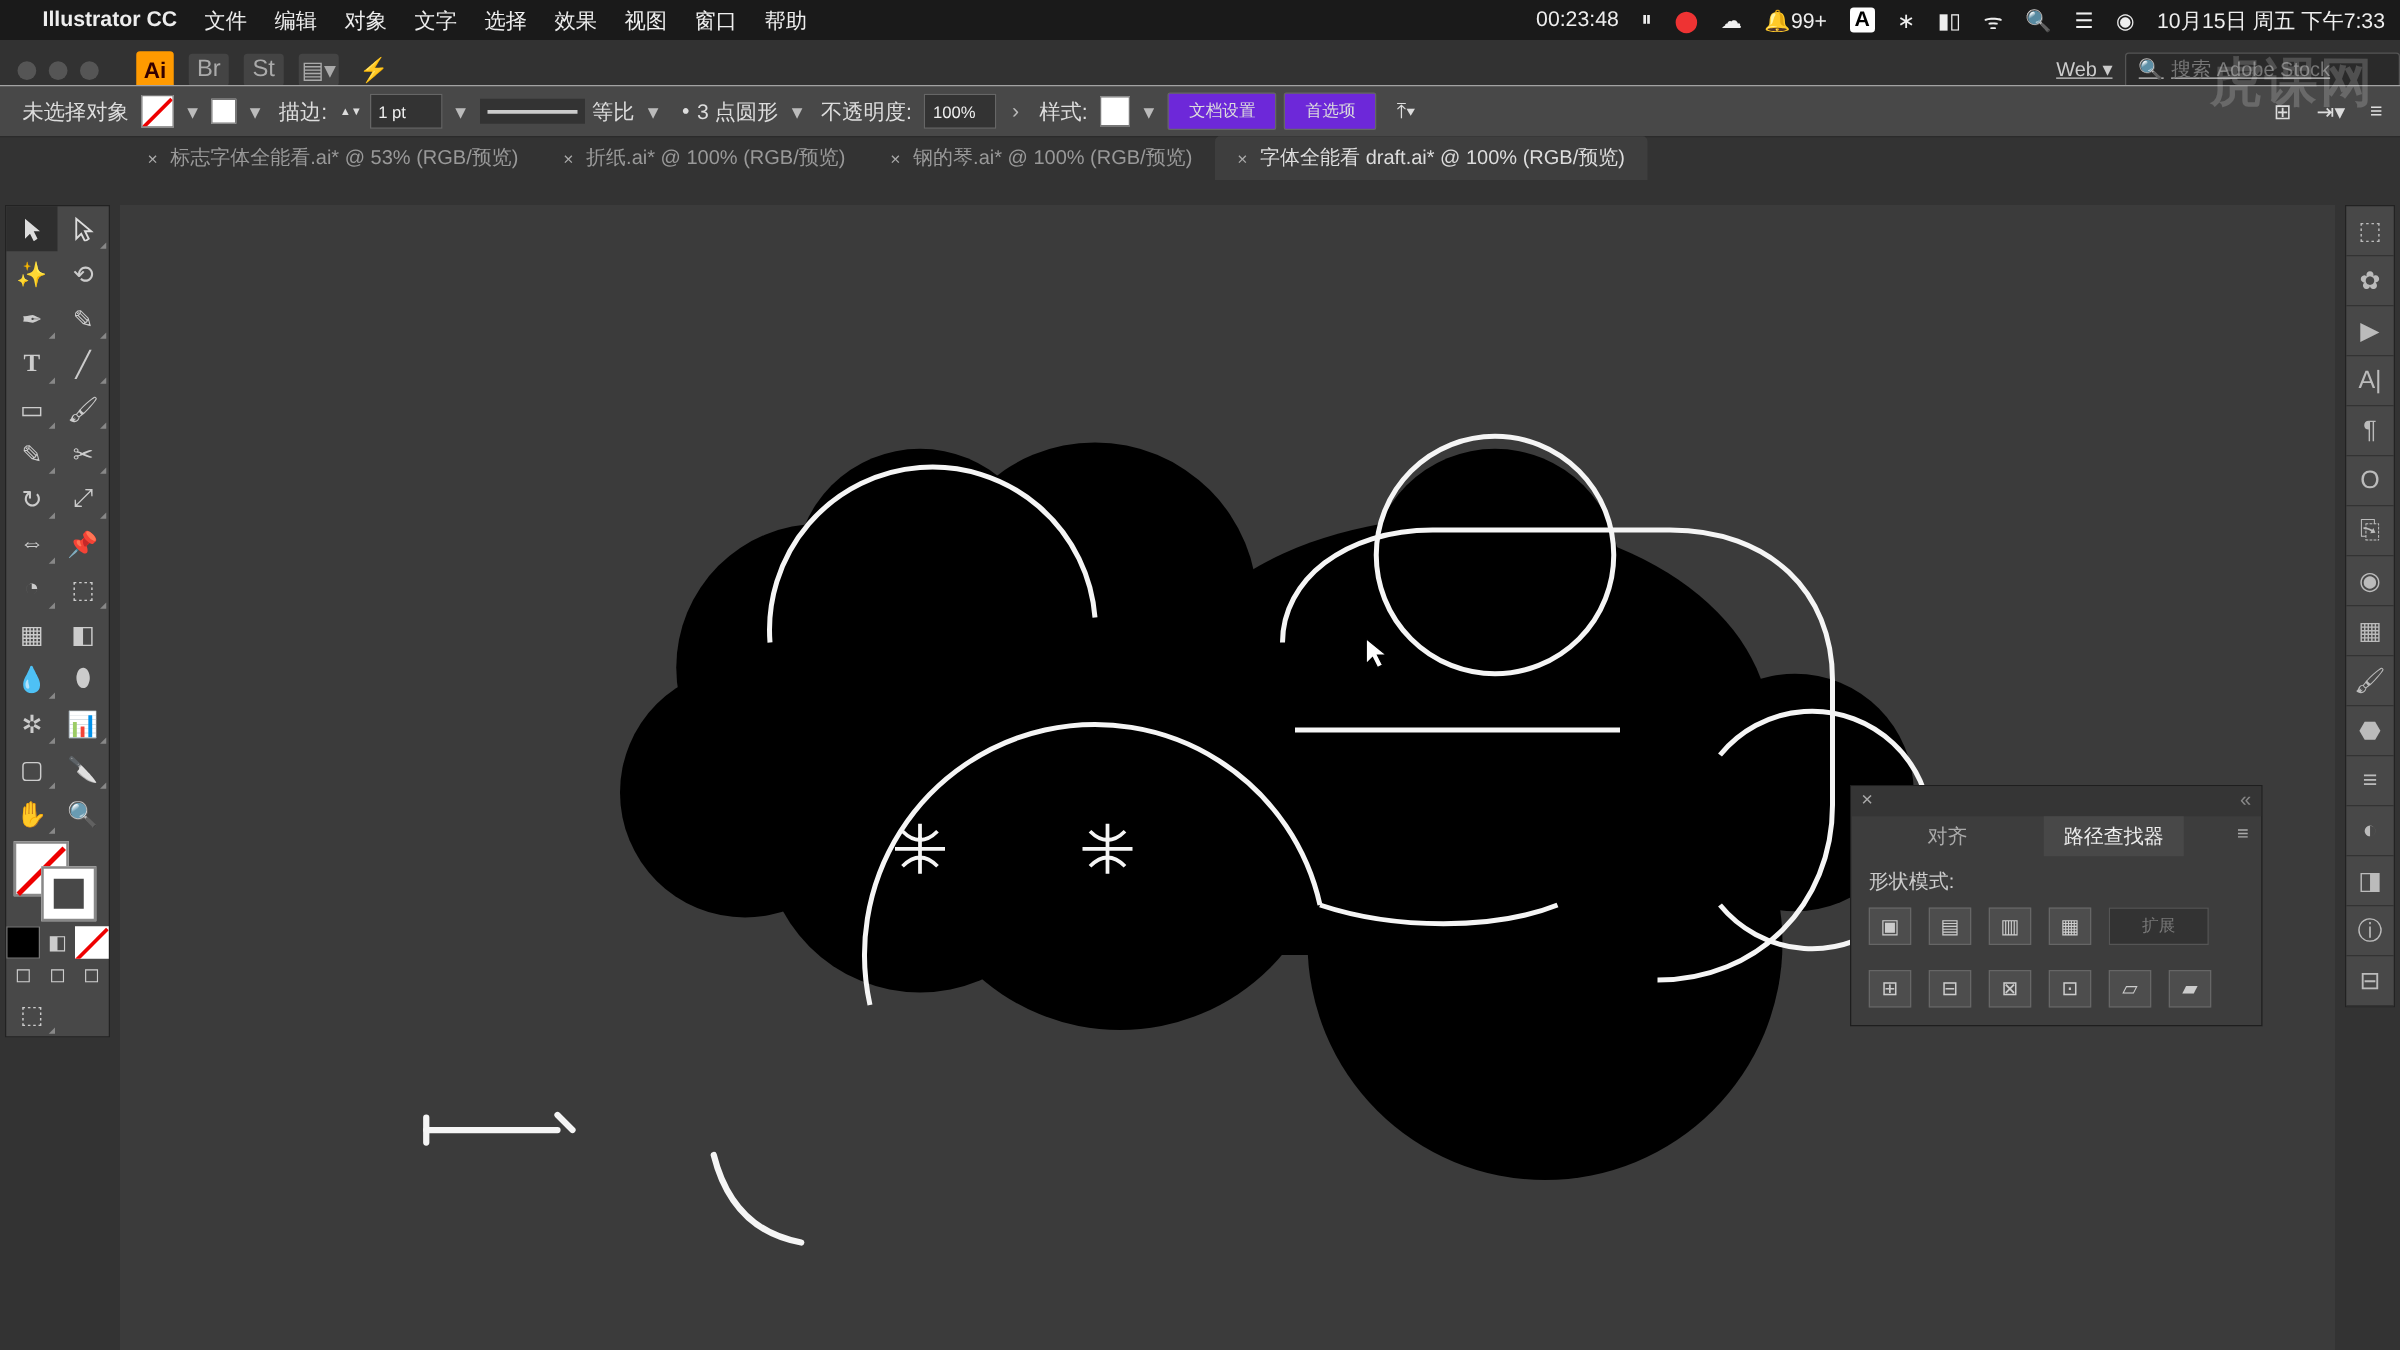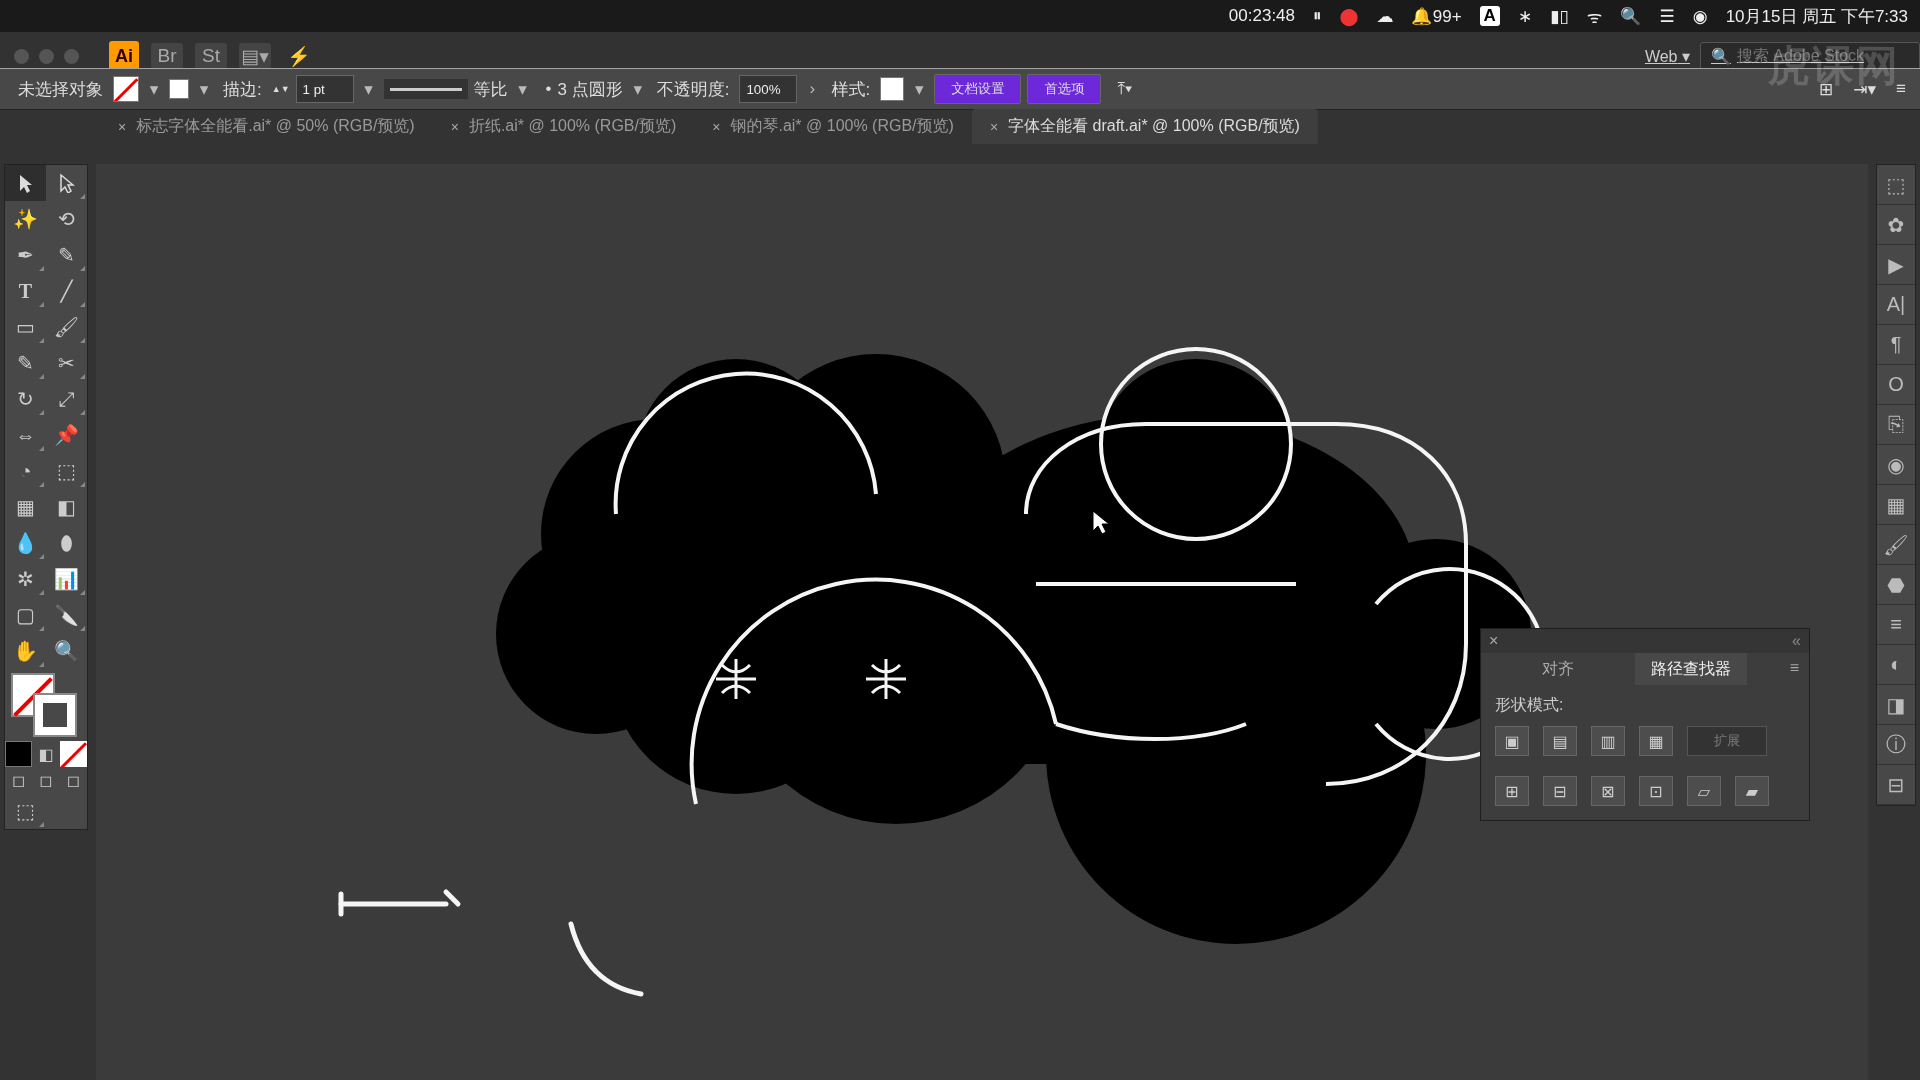--- a/index.html
+++ b/index.html
@@ -82,20 +82,33 @@
 
 .watermark { position: absolute; top: 38px; right: 20px; font-size: 42px; color: rgba(255,255,255,0.18); font-weight: 700; pointer-events: none; letter-spacing: 2px; }
 
 
 svg { display: block; }
 </style>
 </head>
 <body>
 
 <div class="mac-menubar">
+  <div class="left">
+    <span class="apple-logo"></span>
+    <span class="app-name">Illustrator CC</span>
+    <span>文件</span>
+    <span>编辑</span>
+    <span>对象</span>
+    <span>文字</span>
+    <span>选择</span>
+    <span>效果</span>
+    <span>视图</span>
+    <span>窗口</span>
+    <span>帮助</span>
+  </div>
   <div class="right">
     <span>00:23:48</span>
     <span>⏸</span>
     <span style="color:#e33">⬤</span>
     <span>☁</span>
     <span>🔔<span>99+</span></span>
     <span style="background:#fff;color:#000;padding:0 4px;border-radius:3px;font-weight:700">A</span>
     <span>∗</span>
     <span>▮▯</span>
     <span>ᯤ</span>
@@ -155,21 +168,21 @@
   <span style="margin-left:10px">⤒▾</span>
   <div class="spacer"></div>
   <span>⊞</span>
   <span style="margin-left:14px">⇥▾</span>
   <span style="margin-left:14px">≡</span>
 </div>
 
 <div class="tab-strip">
   <div class="doc-tab">
     <span class="tab-close">×</span>
-    <span>标志字体全能看.ai* @ 50% (RGB/预览)</span>
+    <span>标志字体全能看.ai* @ 53% (RGB/预览)</span>
   </div>
   <div class="doc-tab">
     <span class="tab-close">×</span>
     <span>折纸.ai* @ 100% (RGB/预览)</span>
   </div>
   <div class="doc-tab">
     <span class="tab-close">×</span>
     <span>钢的琴.ai* @ 100% (RGB/预览)</span>
   </div>
   <div class="doc-tab active">

